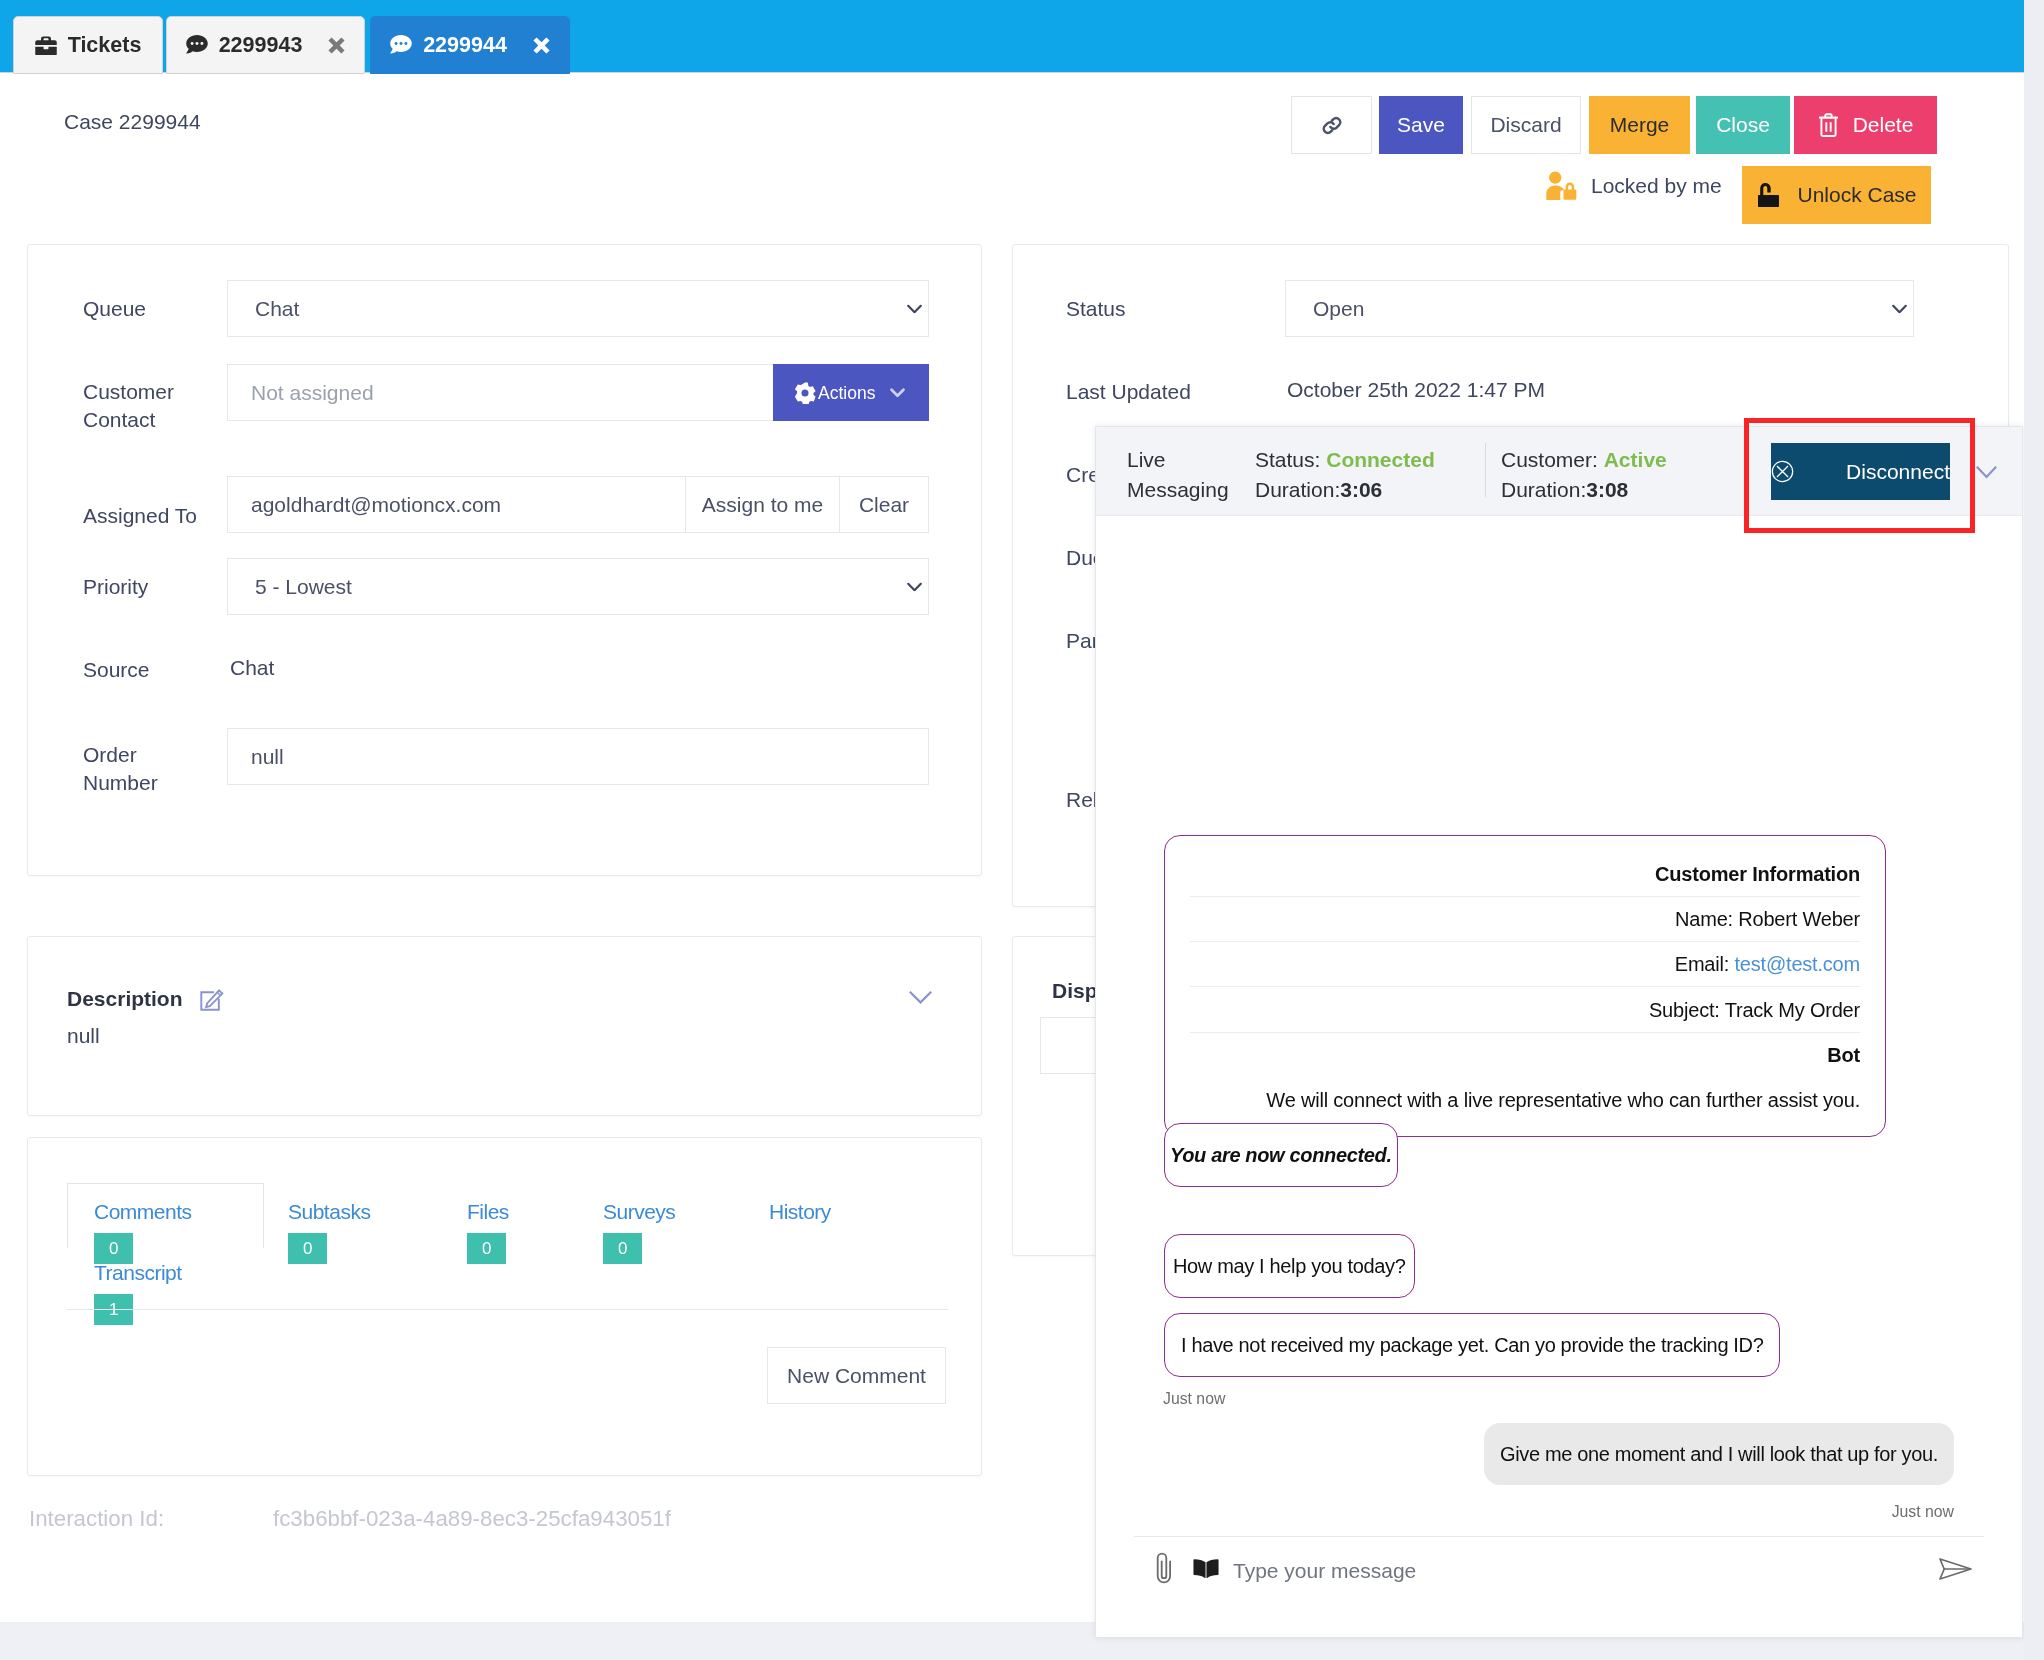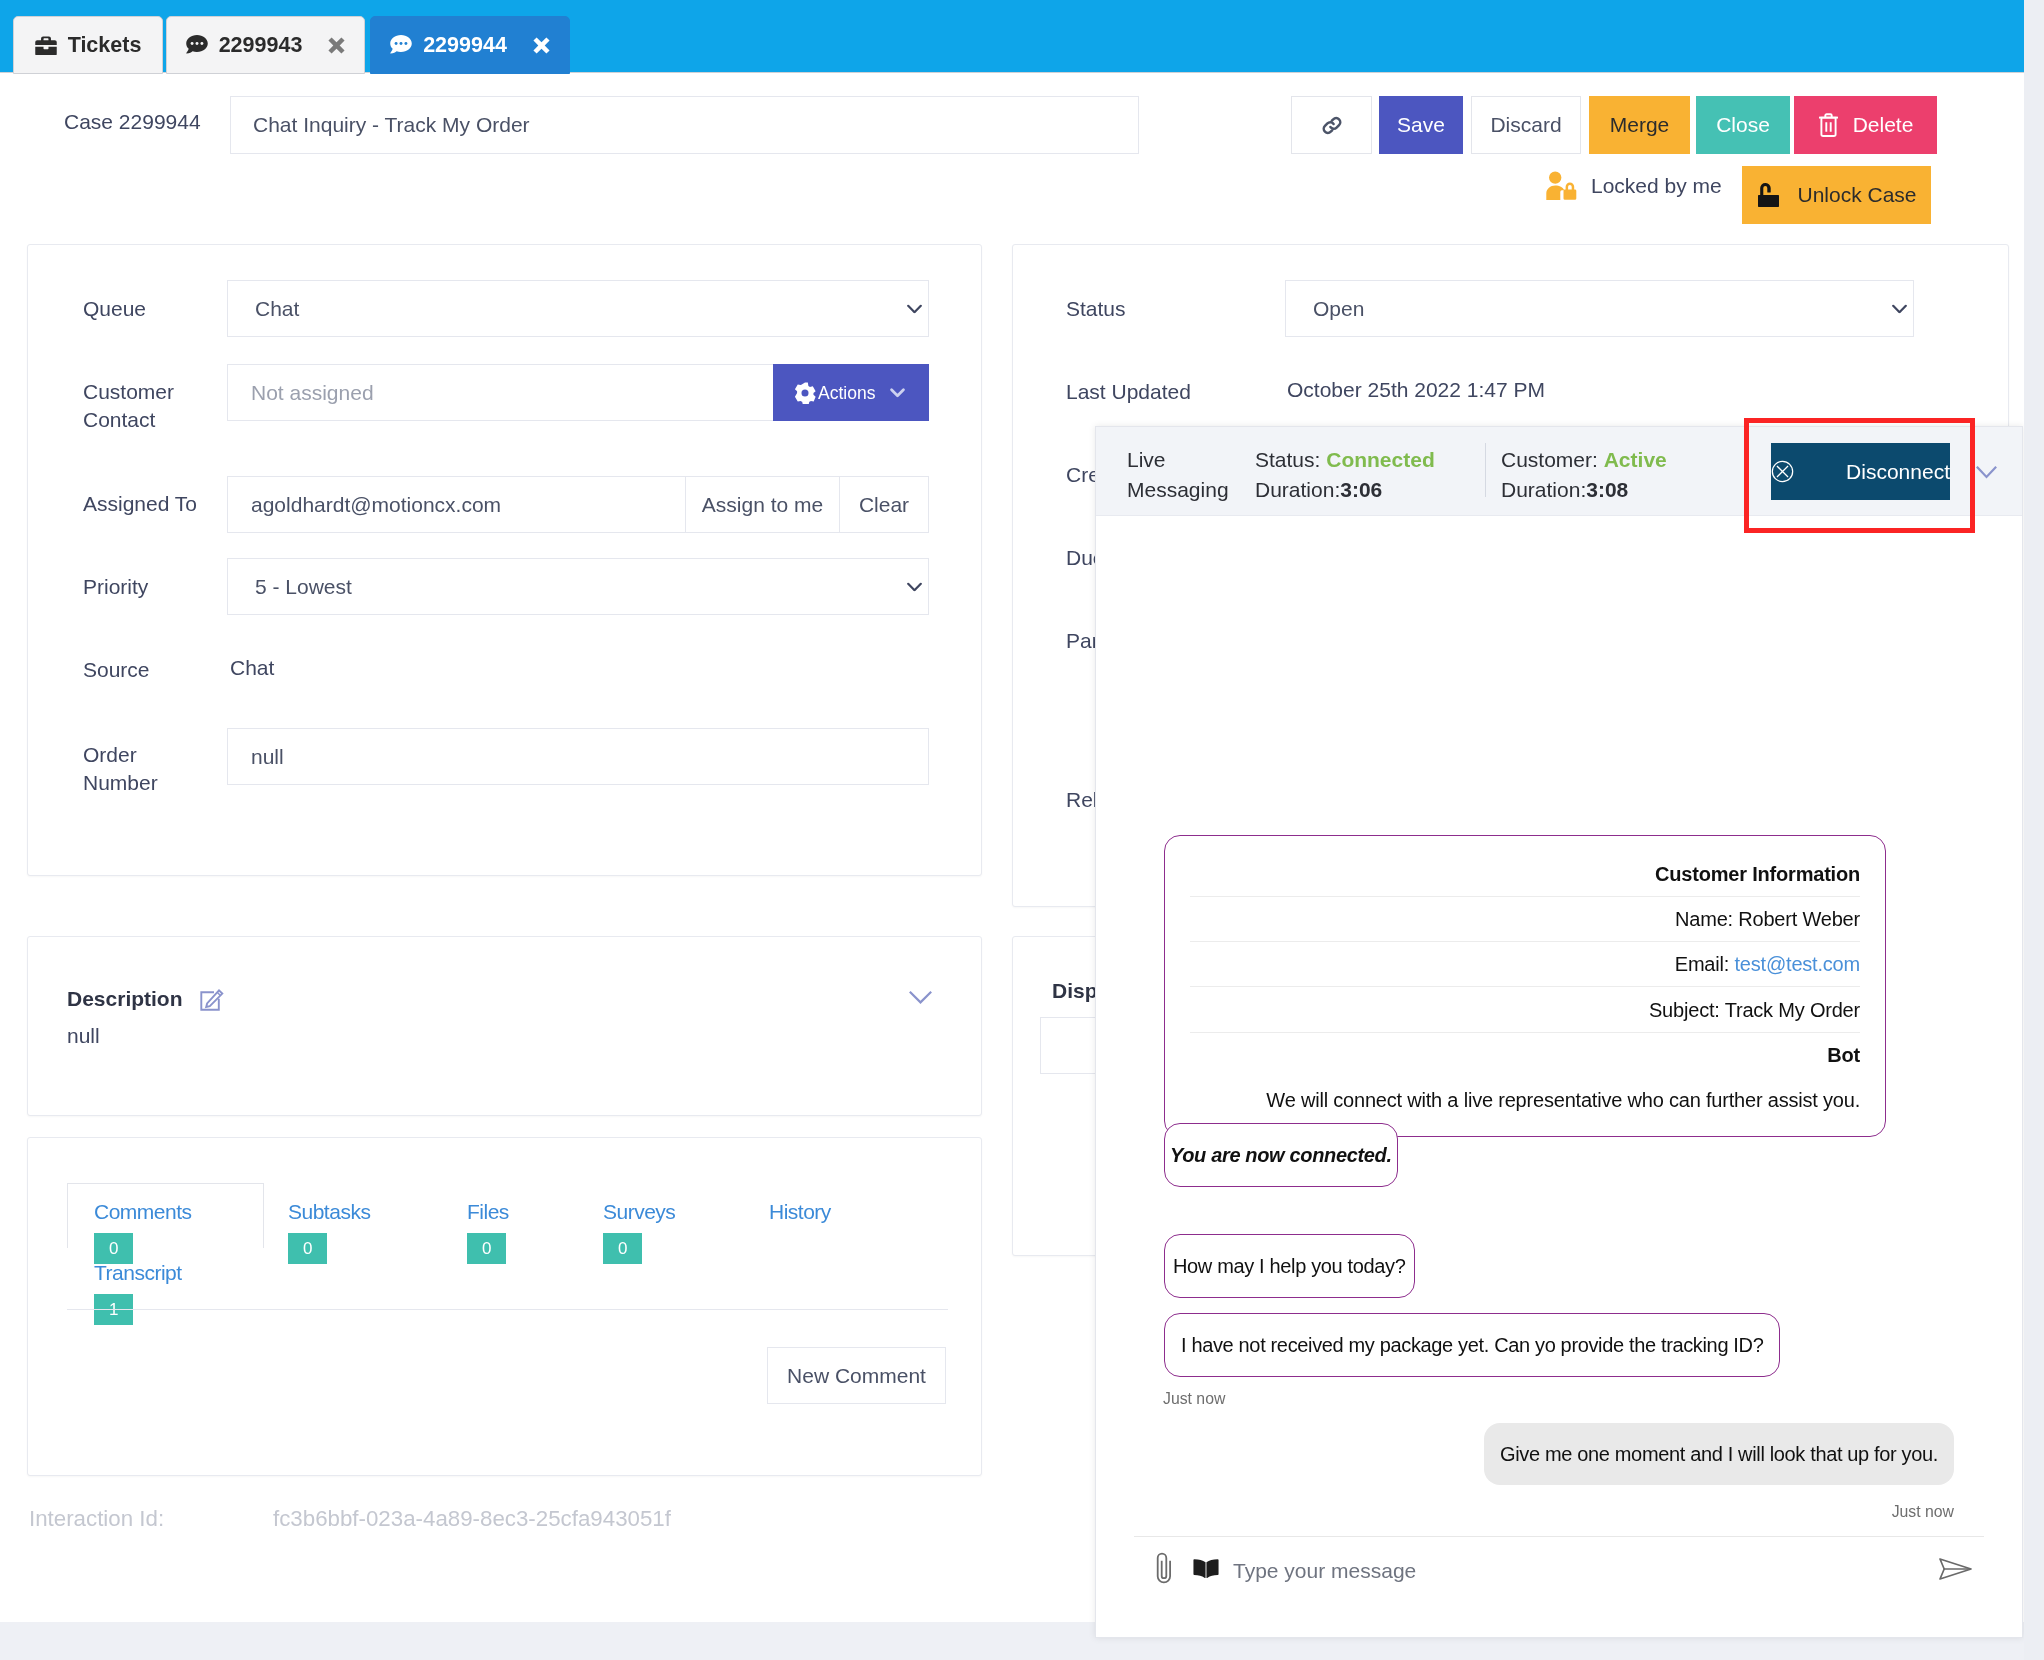--- a/index.html
+++ b/index.html
@@ -147,21 +147,20 @@
       <span>2299944</span>
       <span class="tabclose">
         <svg width="17" height="17" viewBox="0 0 24 24">
             <path fill="#ffffff" d="M5.1 0.6 0.6 5.1 7.5 12l-6.9 6.9 4.5 4.5L12 16.5l6.9 6.9 4.5-4.5L16.5 12l6.9-6.9L18.9 0.6 12 7.5z"></path>
           </svg>
       </span>
     </div>
   </div>
 
   <div class="caselabel">Case 2299944</div>
-  <div class="titlebox">Chat Inquiry - Track My Order</div>
 
   <div class="btnrow" style="left:0;">
     <div class="btn btn-plain" style="left:1291px; width:81px;">
       <span>
         <svg width="24" height="23" viewBox="0 0 24 23">
             <g fill="none" stroke="#4c5468" stroke-width="2.5" stroke-linecap="round">
               <path d="M10.4 13.1a4.1 4.1 0 0 0 6.18.44l2.47-2.47a4.1 4.1 0 0 0-5.8-5.8l-1.42 1.41"></path>
               <path d="M13.6 9.9a4.1 4.1 0 0 0-6.18-.44l-2.47 2.47a4.1 4.1 0 0 0 5.8 5.8l1.41-1.41"></path>
             </g>
           </svg>
@@ -226,21 +225,21 @@
           </svg>
         </span>
       <span style="position:absolute; left:45px; top:50%; transform:translateY(-50%);">Actions</span>
       <span style="position:absolute; left:116px; top:50%; transform:translateY(-50%);">
           <svg width="17" height="11" viewBox="0 0 18 12">
             <path fill="none" stroke="#ccd1ef" stroke-width="3" stroke-linecap="round" stroke-linejoin="round" d="M2.5 2.5 9 9 15.5 2.5"></path>
           </svg>
         </span>
     </div>
 
-    <div class="flabel" style="position:absolute; left:55px; top:245px;">Assigned To</div>
+    <div class="flabel" style="position:absolute; left:55px; top:257px;">Assigned To</div>
     <div class="txtbox" style="position:absolute; left:199px; top:231px; width:459px;">agoldhardt@motioncx.com</div>
     <div class="sbtn" style="position:absolute; left:657px; top:231px; width:155px;">Assign to me</div>
     <div class="sbtn" style="position:absolute; left:811px; top:231px; width:90px;">Clear</div>
 
     <div class="flabel" style="position:absolute; left:55px; top:328px;">Priority</div>
     <div class="selbox" style="position:absolute; left:199px; top:313px; width:702px;">
       <span>5 - Lowest</span>
       <span class="chev">
           <svg width="15" height="9" viewBox="0 0 15 9">
             <path fill="none" stroke="#3f4660" stroke-width="2.2" stroke-linecap="round" stroke-linejoin="round" d="M1.2 1.2 7.5 7.7 13.8 1.2"></path>

